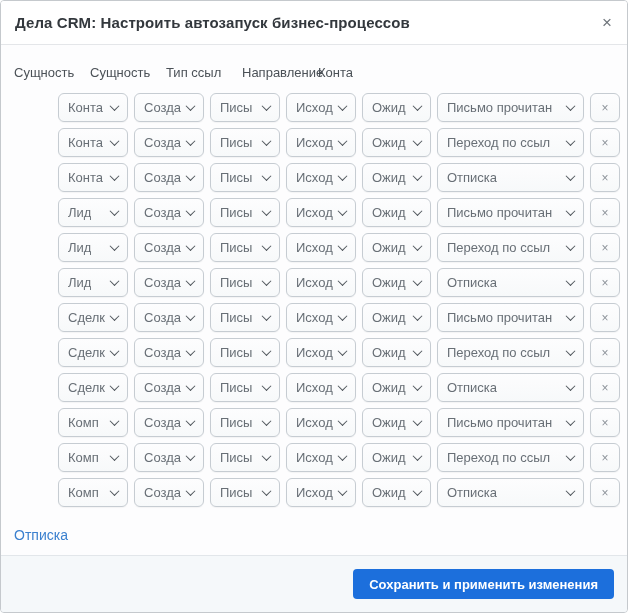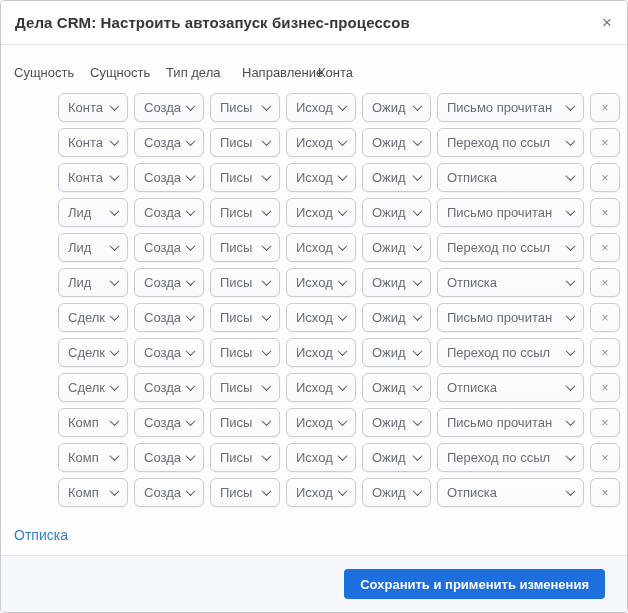--- a/index.html
+++ b/index.html
@@ -71,21 +71,21 @@
     display:inline-block;
     margin:14px 0 0 0;
     font-size:14px; color:#3b80cf;
     text-decoration:none; cursor:pointer;
   }
   .footer {
     flex:0 0 57px;
     border-top:1px solid #e2e6ea;
     background:#f5f8fa;
     display:flex; align-items:center; justify-content:flex-end;
-    gap:7px; padding-right:22px;
+    gap:7px; padding-right:13px;
   }
   .btn {
     height:30px; border:none; border-radius:4px;
     padding:0 16px; font-size:13px; font-weight:bold;
     color:#fff; cursor:pointer;
     font-family:"Liberation Sans", sans-serif;
   }
   .btn-primary { background:#1c6fdc; }
   .btn-secondary { background:#6b7177; }
 </style>
@@ -97,21 +97,21 @@
   <div class="header">
     <span class="title">Дела CRM: Настроить автозапуск бизнес-процессов</span>
     <button class="close-btn">×</button>
   </div>
 
   <div class="body">
 
     <div class="grid col-headers">
       <span class="col-header">Сущность</span>
       <span class="col-header">Сущность</span>
-      <span class="col-header">Тип дела</span>
+      <span class="col-header">Тип ссыл</span>
       <span class="col-header">Направление</span>
       <span class="col-header">Конта</span>
       <span></span>
     </div>
 
     <div id="rows-container">
   <div class="grid row">
     <div class="select">
       <span class="sel-text">Конта</span>
       <span class="chev"></span>

